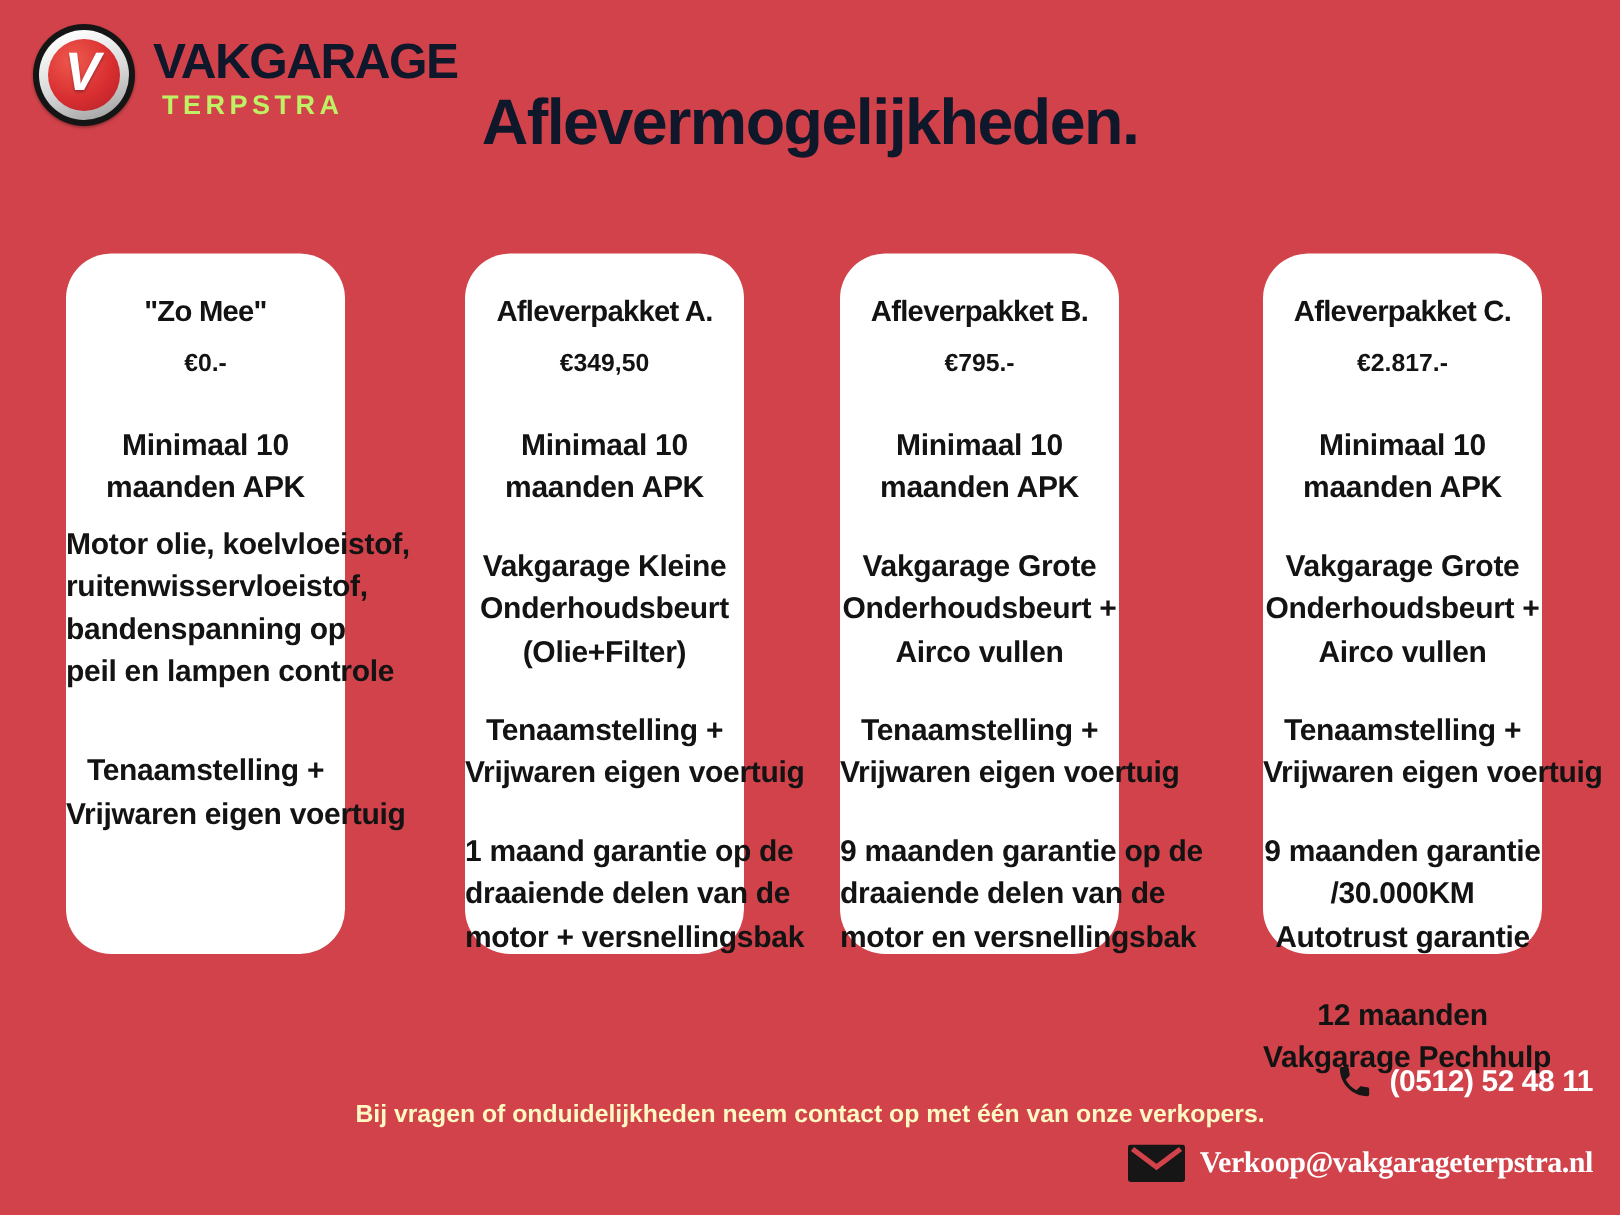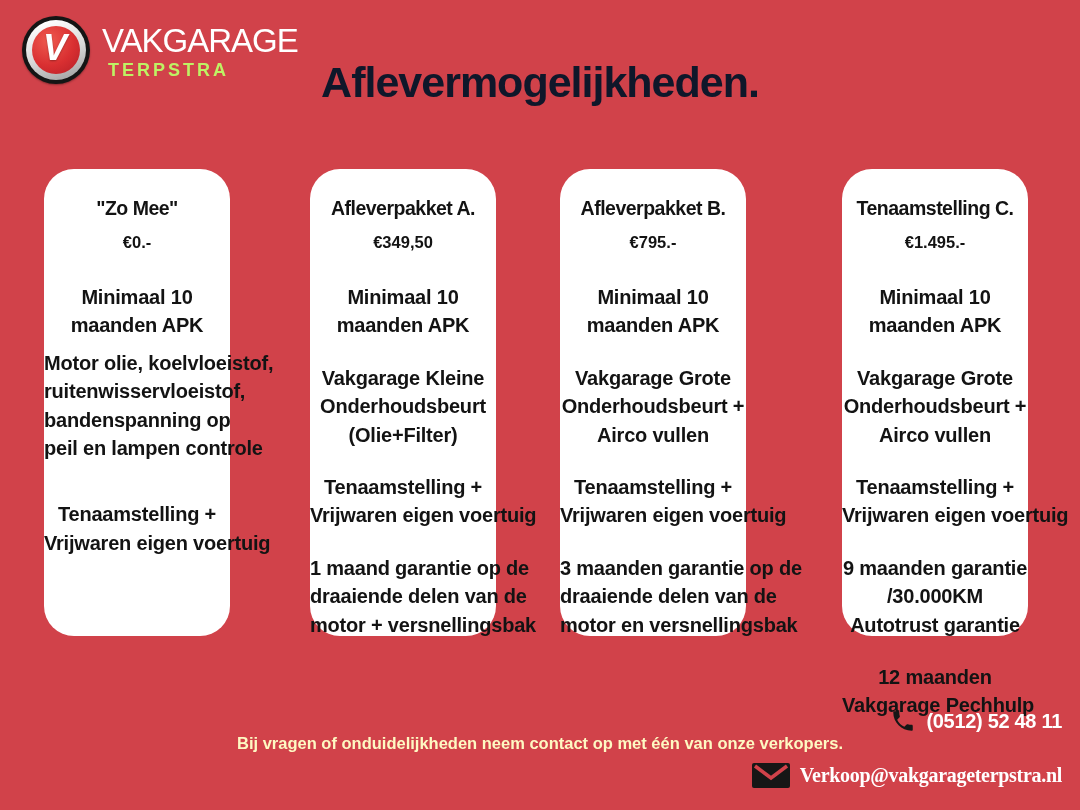--- a/index.html
+++ b/index.html
@@ -32,21 +32,21 @@
     background: radial-gradient(circle at 35% 30%, #ef5a4e 0%, #d92f31 55%, #b31f27 100%);
     display: flex; align-items: center; justify-content: center;
   }
   .badge .v {
     color: #fff; font-weight: bold; font-style: italic;
     font-size: 36px; line-height: 1; transform: translate(-1px,-2px);
     text-shadow: 0 1px 2px rgba(0,0,0,.3);
   }
   .logo-text { padding-top: 8px; }
   .brand {
-    color: #ffffff; font-weight: normal; font-size: 33px;
+    color: #0f172a; font-weight: bold; font-size: 33px;
     letter-spacing: -1px; line-height: 1;
   }
   .sub-brand {
     color: #bef264; font-weight: bold; font-size: 18px;
     letter-spacing: 3px; line-height: 1; margin: 4px 0 0 6px;
   }
 
   .page-title {
     position: absolute; left: 0; top: 58px; width: 100%;
     text-align: center;
@@ -143,28 +143,28 @@
   <article class="card" style="left:560px">
     <h2>Afleverpakket B.</h2>
     <div class="price">€795.-</div>
     <p class="item first">Minimaal 10
 maanden APK</p>
     <p class="item">Vakgarage Grote
 Onderhoudsbeurt +
 Airco vullen</p>
     <p class="item">Tenaamstelling +
 Vrijwaren eigen voertuig</p>
-    <p class="item">3 maanden garantie op de
+    <p class="item">9 maanden garantie op de
 draaiende delen van de
 motor en versnellingsbak</p>
   </article>
 
   <article class="card" style="left:842px">
-    <h2>Tenaamstelling C.</h2>
-    <div class="price">€1.495.-</div>
+    <h2>Afleverpakket C.</h2>
+    <div class="price">€2.817.-</div>
     <p class="item first">Minimaal 10
 maanden APK</p>
     <p class="item">Vakgarage Grote
 Onderhoudsbeurt +
 Airco vullen</p>
     <p class="item">Tenaamstelling +
 Vrijwaren eigen voertuig</p>
     <p class="item">9 maanden garantie
 /30.000KM
 Autotrust garantie</p>

